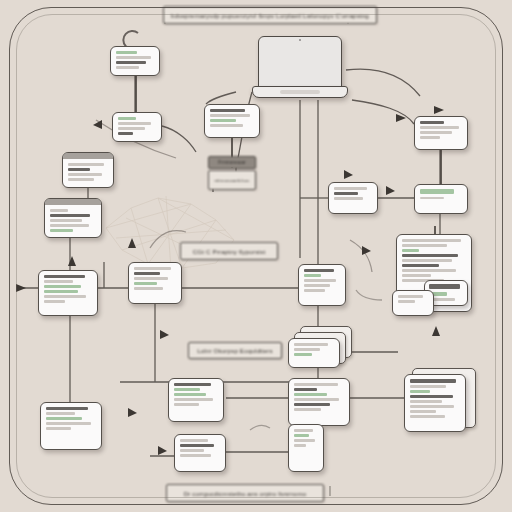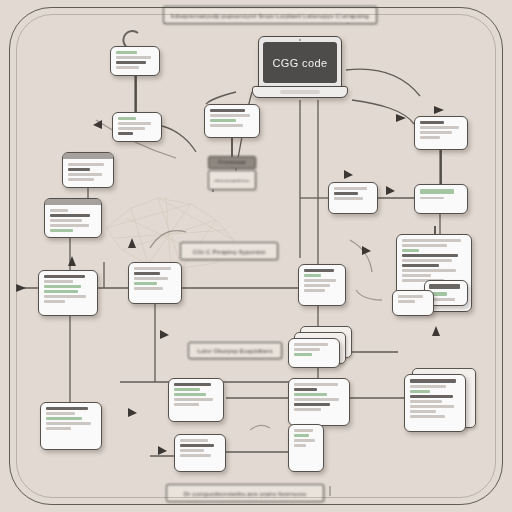--- a/index.html
+++ b/index.html
@@ -370,23 +370,20 @@
       <div class="ln lt" style="width:64%"></div>
       <div class="ln lt" style="width:88%"></div>
       <div class="ln lt" style="width:52%"></div>
       <div class="ln lt" style="width:70%"></div>
     </div>
   </div>
 
   <div class="laptop">
     <div class="lid">
       <div class="cam"></div>
-      <div class="screen">
-        <span>CGG code</span>
-      </div>
     </div>
     <div class="base">
       <div class="pad"></div>
     </div>
   </div>
 
   <div class="plate" style="left:163px;top:6px;width:212px;height:16px;">bdveprernaryvdp pupuenzyrvl 6mpv Lorplaetl Lwlonopyv C'orrapstng</div>
 
   <div class="plate" style="left:180px;top:242px;width:96px;height:16px;">CGt C Prraptny 6yporstst</div>
 

